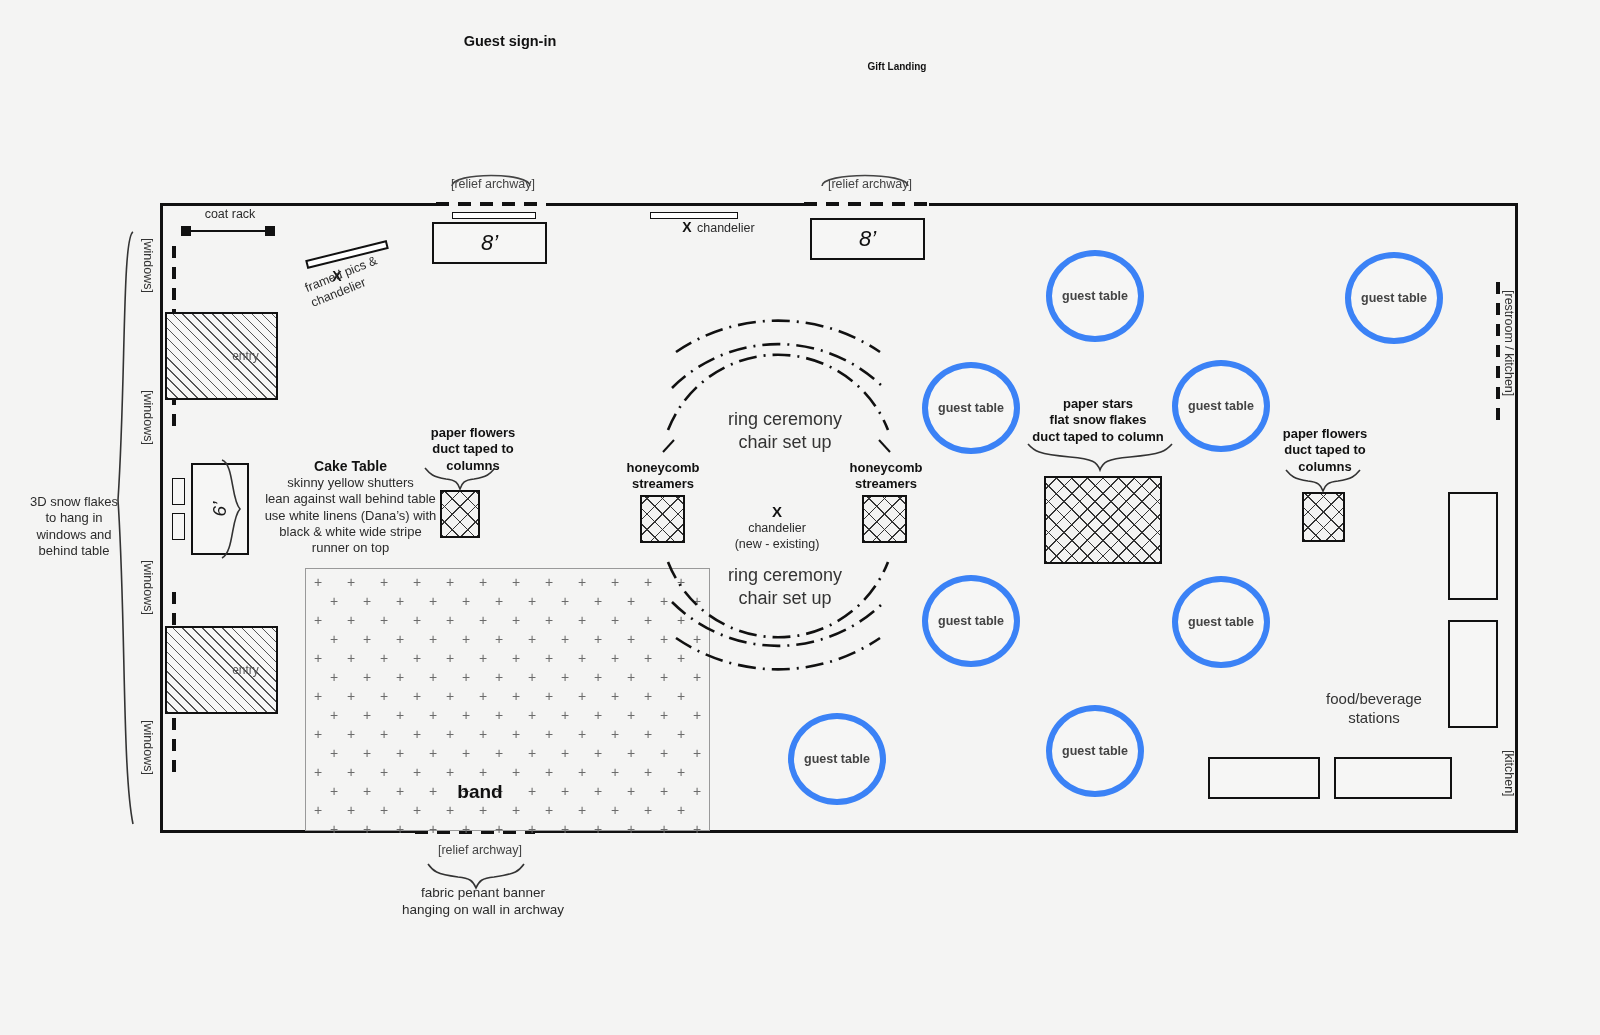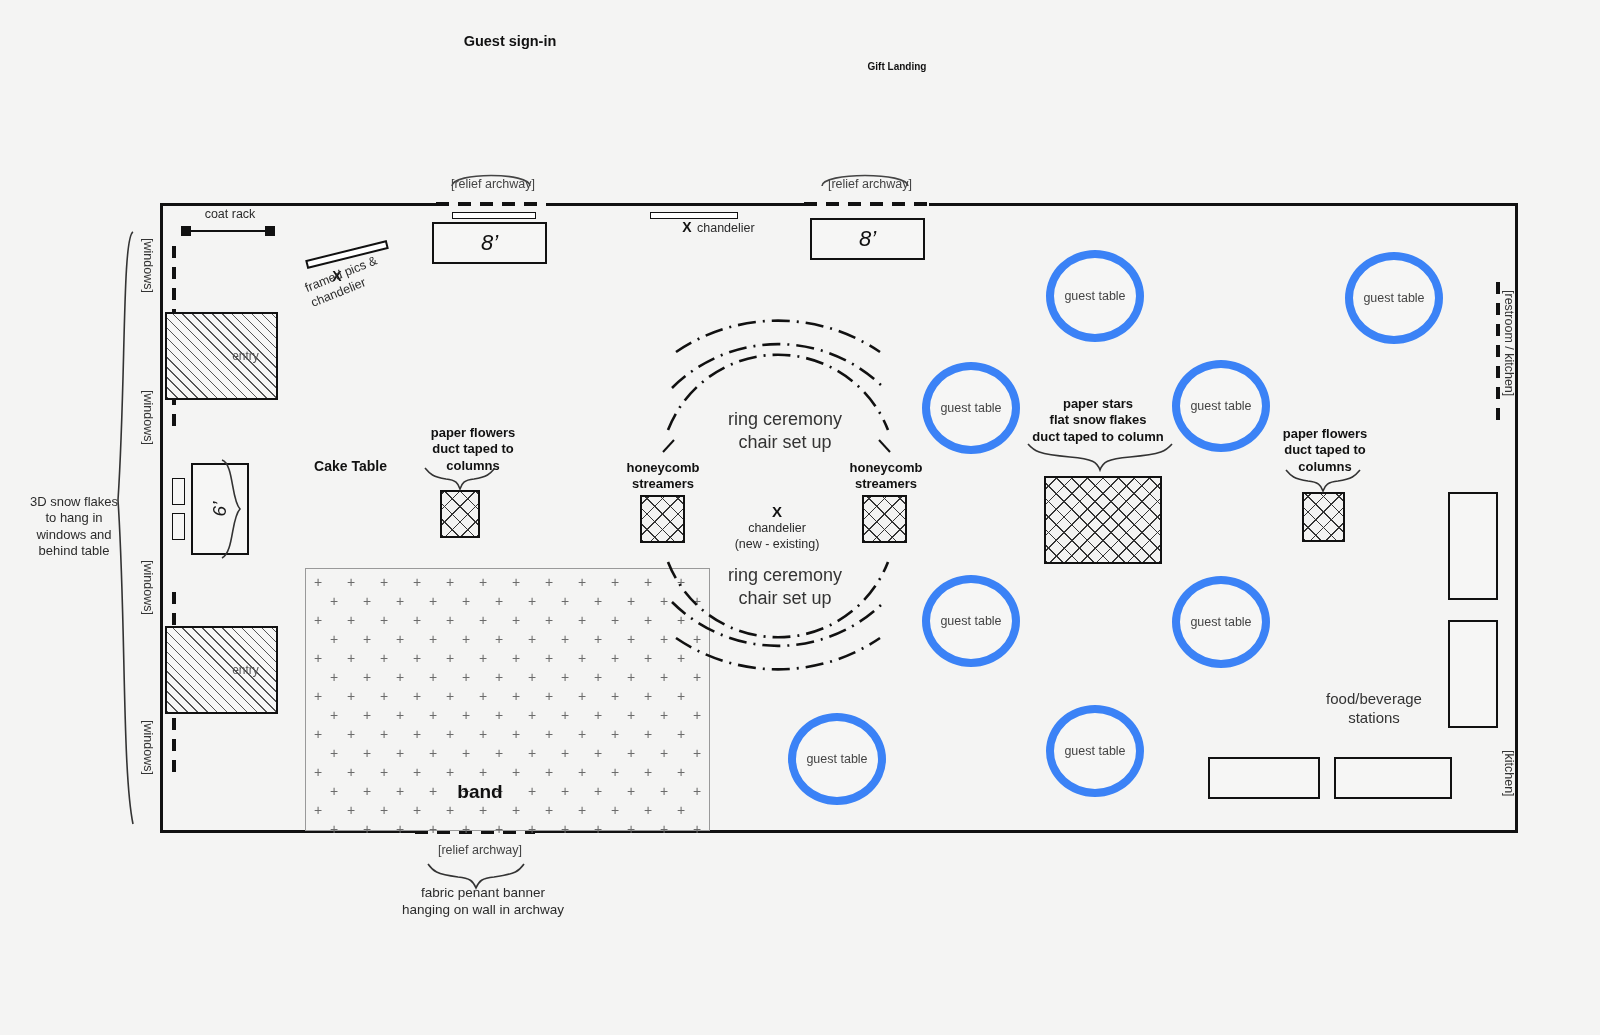--- a/index.html
+++ b/index.html
@@ -65,29 +65,30 @@
     box-sizing: border-box;
   }
   .thin-rect {
     position: absolute;
     border: 1.5px solid #111;
     background: #fff;
     box-sizing: border-box;
   }
   .table-round {
     position: absolute;
-    border: 8px solid #3b82f6;
+    border: 6px solid #3b82f6;
     border-radius: 50%;
     background: #f6f6f5;
     box-sizing: border-box;
     display: flex;
     align-items: center;
     justify-content: center;
     font-size: 12.5px;
     color: #444;
+    font-weight: bold;
   }
   .table-rect {
     position: absolute;
     border: 2.5px solid #111;
     background: #f6f6f5;
     box-sizing: border-box;
     display: flex;
     align-items: center;
     justify-content: center;
     font-size: 22px;
@@ -208,20 +209,25 @@
   <div class="hatch-diag" style="left:165px; top:626px; width:113px; height:88px;">entry</div>
 
   <div class="rect" style="left:191px; top:463px; width:58px; height:92px; display:flex;
               align-items:center; justify-content:center;">
     <span style="transform:rotate(-90deg); font-size:19px; font-style:italic;">6’</span>
   </div>
   <div class="rect" style="left:172px; top:478px; width:13px; height:27px; border-width:1.5px;"></div>
   <div class="rect" style="left:172px; top:513px; width:13px; height:27px; border-width:1.5px;"></div>
 
   <div class="txt bold" style="left:268px; top:458px; width:165px; font-size:14px;">Cake Table</div>
+  <div class="txt" style="left:248px; top:475px; width:205px; font-size:13px;">skinny yellow shutters
+lean against wall behind table
+use white linens (Dana’s) with
+black &amp; white wide stripe
+runner on top</div>
 
   <div class="txt" style="left:18px; top:494px; width:112px; font-size:13px;">3D snow flakes
 to hang in
 windows and
 behind table</div>
 
   <div class="rot-label rot-cw" style="left:155px; top:238px;">[windows]</div>
   <div class="rot-label rot-cw" style="left:155px; top:390px;">[windows]</div>
   <div class="rot-label rot-cw" style="left:155px; top:560px;">[windows]</div>
   <div class="rot-label rot-cw" style="left:155px; top:720px;">[windows]</div>

